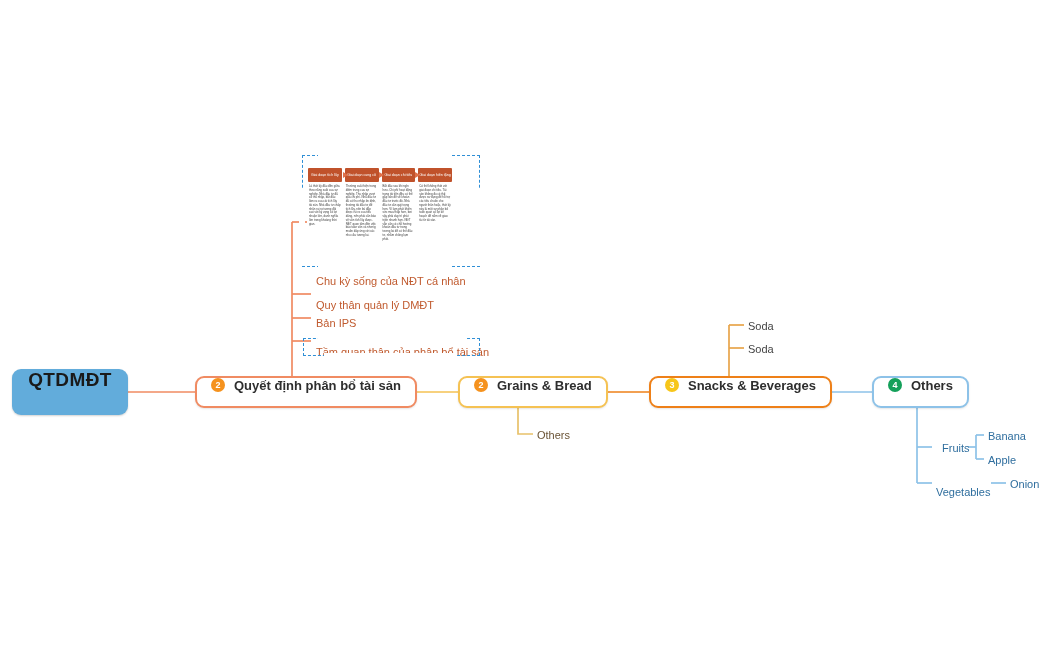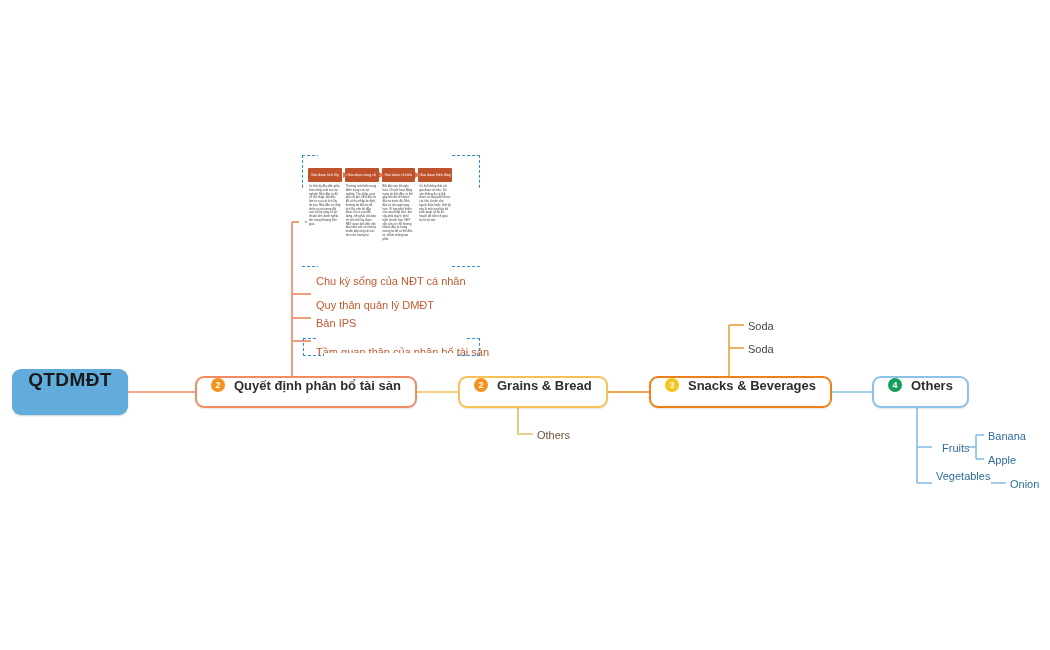--- a/index.html
+++ b/index.html
@@ -189,21 +189,21 @@
   <div class="leaf leaf-orange" style="left:316px;top:337px;">Tầm quan thân của phân bổ tài sản</div>
 
   <div class="leaf leaf-brown" style="left:537px;top:430px;">Others</div>
 
   <div class="leaf leaf-dark" style="left:748px;top:321px;">Soda</div>
   <div class="leaf leaf-dark" style="left:748px;top:344px;">Soda</div>
 
   <div class="leaf leaf-blue" style="left:936px;top:443px;margin-left:6px;">Fruits</div>
   <div class="leaf leaf-blue" style="left:988px;top:431px;">Banana</div>
   <div class="leaf leaf-blue" style="left:988px;top:455px;text-align:right;">Apple</div>
-  <div class="leaf leaf-blue" style="left:936px;top:471px;">Vegetables</div>
+  <div class="leaf leaf-blue" style="left:936px;top:487px;">Vegetables</div>
   <div class="leaf leaf-blue" style="left:1010px;top:479px;">Onion</div>
 
   <div class="sel" id="sel-image"></div>
 
   <div class="sel-mask" style="left:318px;top:152px;width:132px;height:5px;"></div>
   <div class="sel-mask" style="left:299px;top:188px;width:6px;height:78px;"></div>
   <div class="sel-mask" style="left:477px;top:188px;width:6px;height:78px;"></div>
   <div class="sel-mask" style="left:318px;top:264px;width:132px;height:5px;"></div>
 
   <div class="sel" id="sel-branch"></div>

